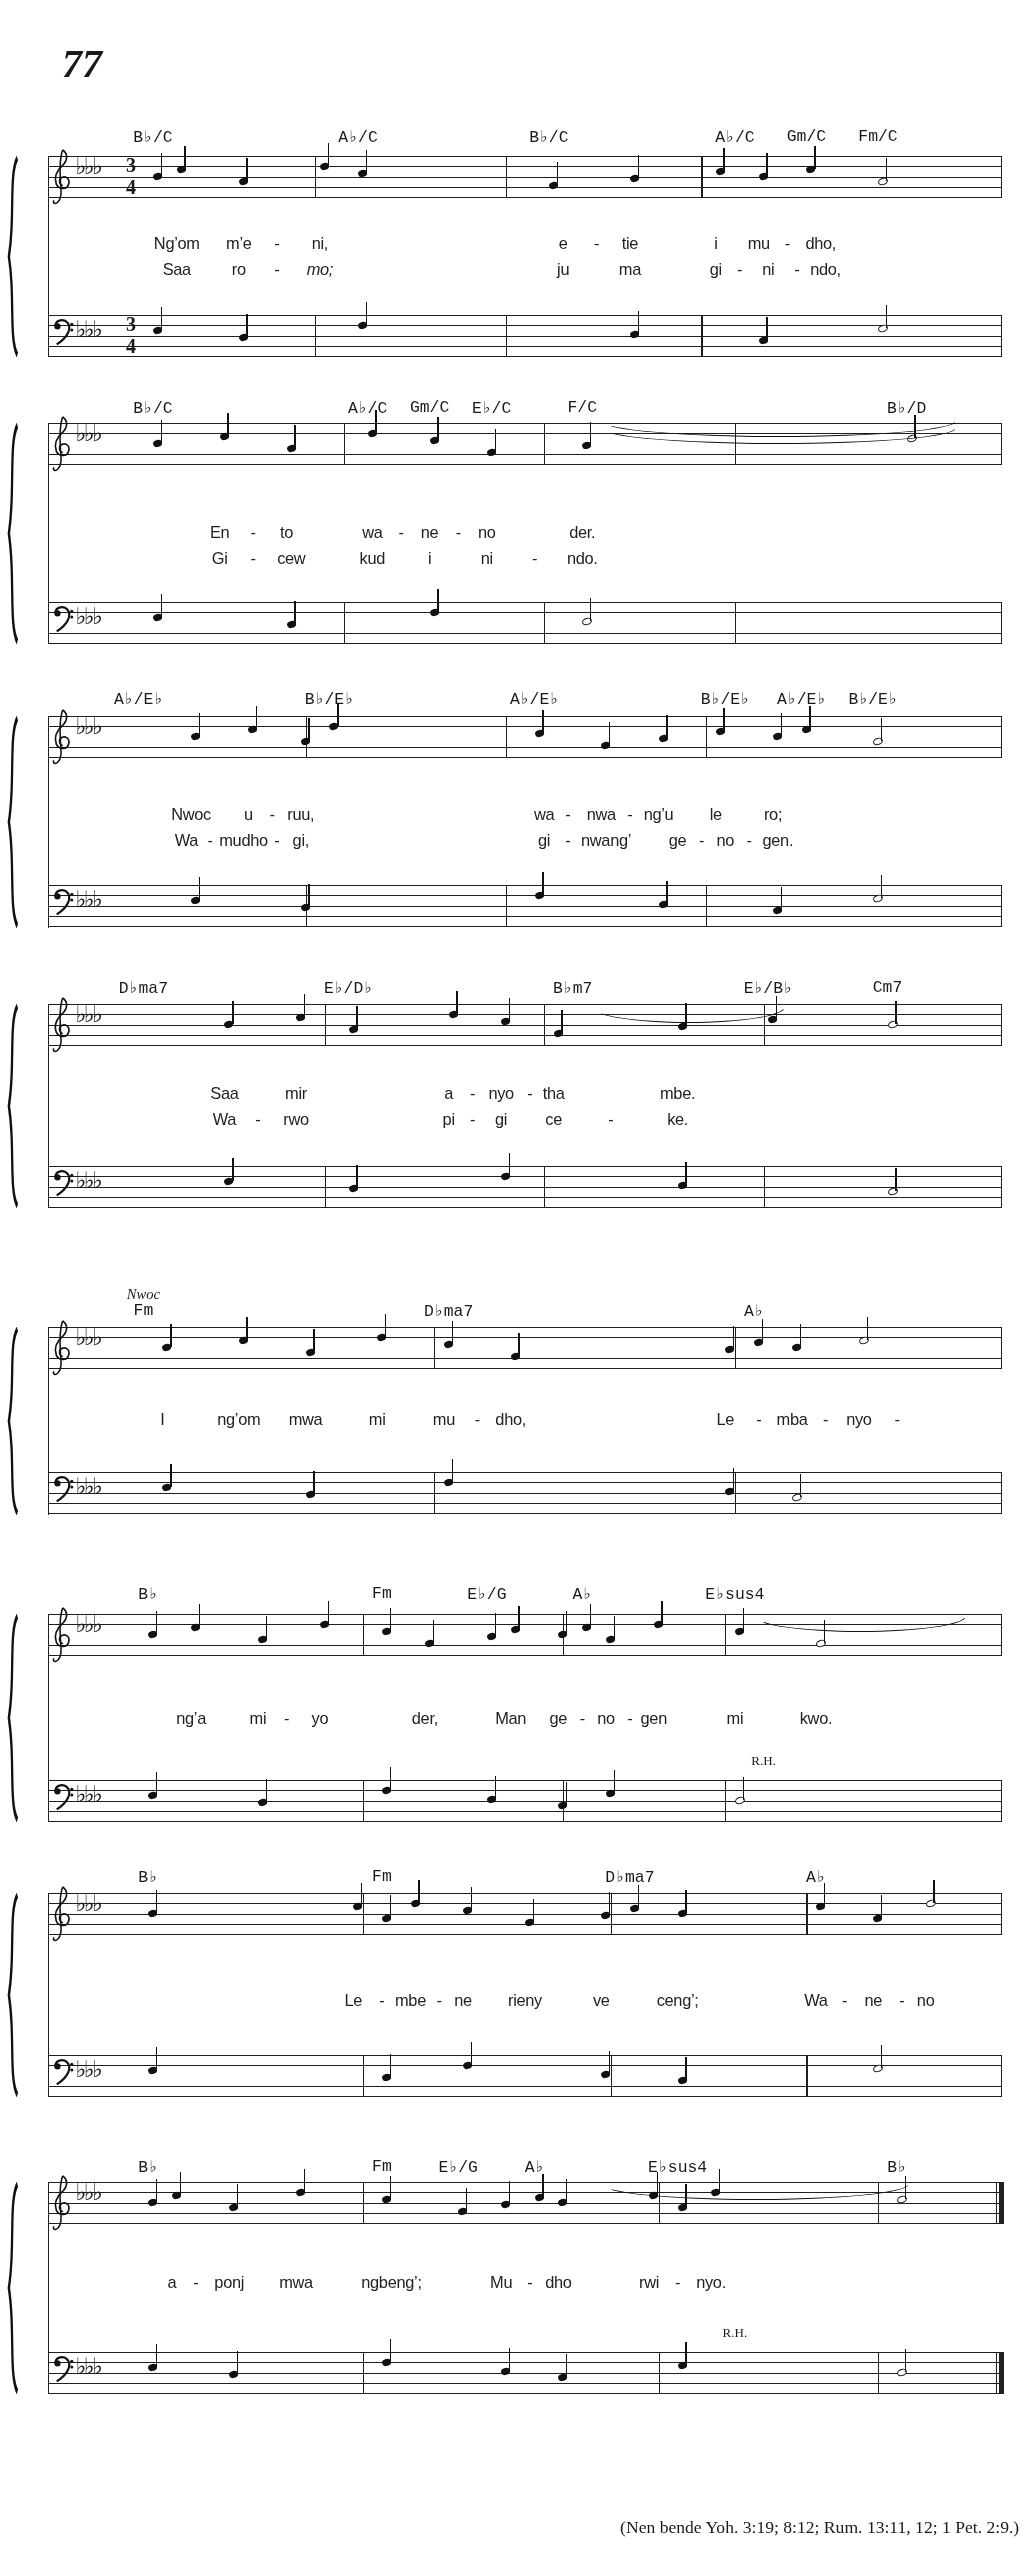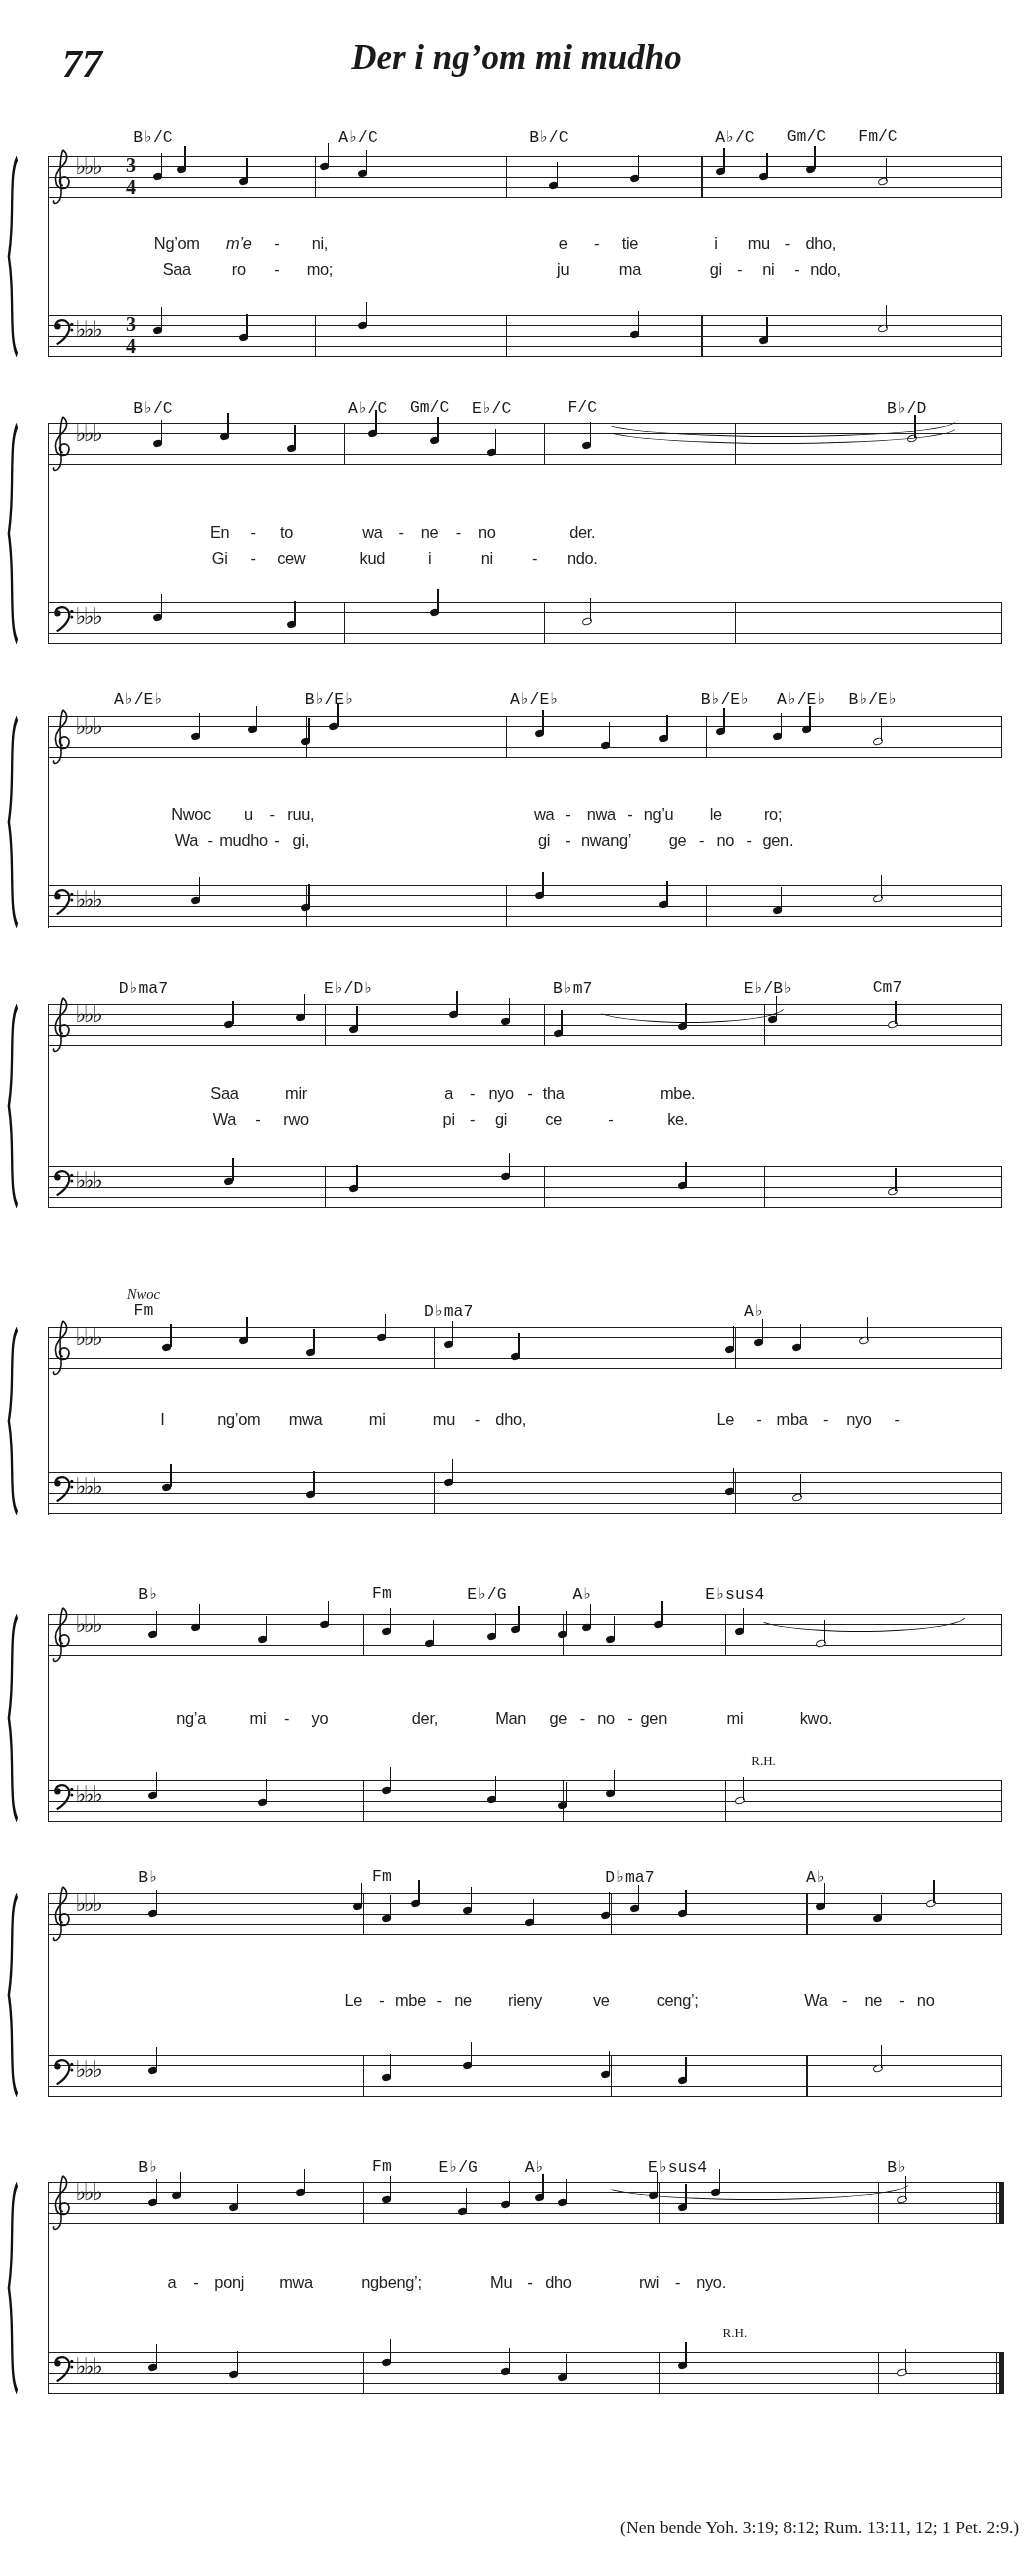--- a/index.html
+++ b/index.html
@@ -34,21 +34,20 @@
   .marking{position:absolute;font-style:italic;font-size:14.6px;transform:translateX(-50%);}
   .rh{position:absolute;font-size:13px;transform:translateX(-50%);}
   .slur{position:absolute;height:13.8px;border:1.4px solid transparent;border-bottom-color:#111;
         border-radius:50% 50% 50% 50% / 0 0 100% 100%;}
 </style>
 </head>
 <body>
 
 <div class="page">
   <div class="hymn-number">77</div>
-  <div class="title">Der i ng’om mi mudho</div>
   <div id="systems">
       <div class="system" style="top: 127px;">
         <div class="brace" style="top: 0px;">
           <svg viewBox="0 0 20 100" preserveAspectRatio="none" width="15.5" height="201" style="position: absolute; left: -22.4px; top: 29px;">
             <path d="M16 1 C5 9 13 30 5 50 C13 70 5 91 16 99" fill="none" stroke="#111" stroke-width="3"></path>
           </svg>
         </div>
         <div class="connector" style="top: 29px; height: 201px;"></div>
         <div class="chordrow" style="top: 0px;">
           <div class="chord" style="left: 11%;">B♭/C</div>
@@ -112,36 +111,36 @@
             <div class="head"></div>
             <div class="stem"></div>
           </div>
           <div class="note open" style="left: 87%; top: 22.4px;">
             <div class="head"></div>
             <div class="stem"></div>
           </div>
         </div>
         <div class="lyricrow" style="top: 107px;">
           <div class="syl" style="left: 13.5%;">Ng’om</div>
-          <div class="syl" style="left: 20%; font-style: italic;">m’e</div>
+          <div class="syl" style="left: 20%;">m’e</div>
           <div class="syl" style="left: 24%;">-</div>
           <div class="syl" style="left: 28.5%;">ni,</div>
           <div class="syl" style="left: 54%;">e</div>
           <div class="syl" style="left: 57.5%;">-</div>
           <div class="syl" style="left: 61%;">tie</div>
           <div class="syl" style="left: 70%;">i</div>
           <div class="syl" style="left: 74.5%;">mu</div>
           <div class="syl" style="left: 77.5%;">-</div>
           <div class="syl" style="left: 81%;">dho,</div>
         </div>
         <div class="lyricrow" style="top: 133px;">
           <div class="syl" style="left: 13.5%;">Saa</div>
           <div class="syl" style="left: 20%;">ro</div>
           <div class="syl" style="left: 24%;">-</div>
-          <div class="syl" style="left: 28.5%;">mo;</div>
+          <div class="syl" style="left: 28.5%; font-style: italic;">mo;</div>
           <div class="syl" style="left: 54%;">ju</div>
           <div class="syl" style="left: 61%;">ma</div>
           <div class="syl" style="left: 70%;">gi</div>
           <div class="syl" style="left: 72.5%;">-</div>
           <div class="syl" style="left: 75.5%;">ni</div>
           <div class="syl" style="left: 78.5%;">-</div>
           <div class="syl" style="left: 81.5%;">ndo,</div>
         </div>
         <div class="staff" style="top: 188px;">
           <svg viewBox="0 0 30 50" width="22.4" height="36" style="position: absolute; left: 4.3px; top: 1.7px;">

